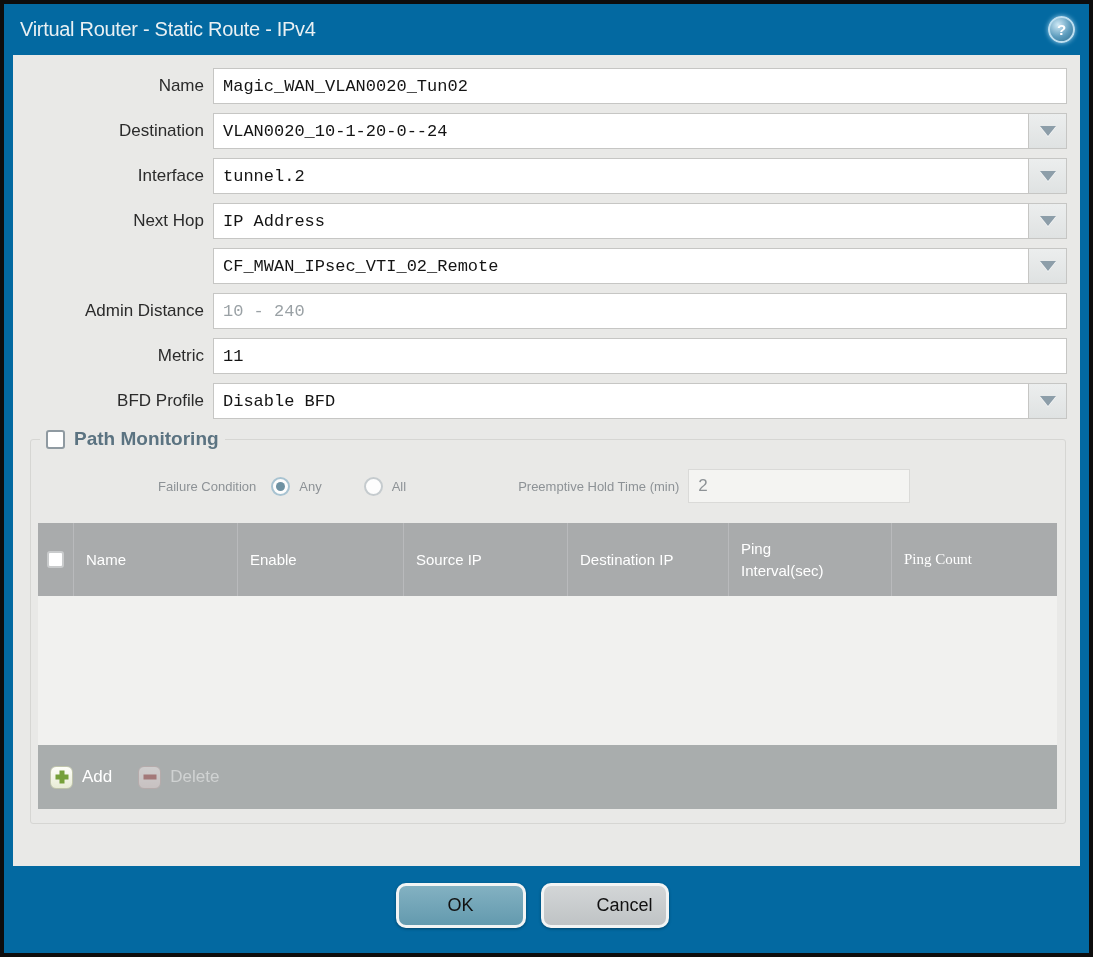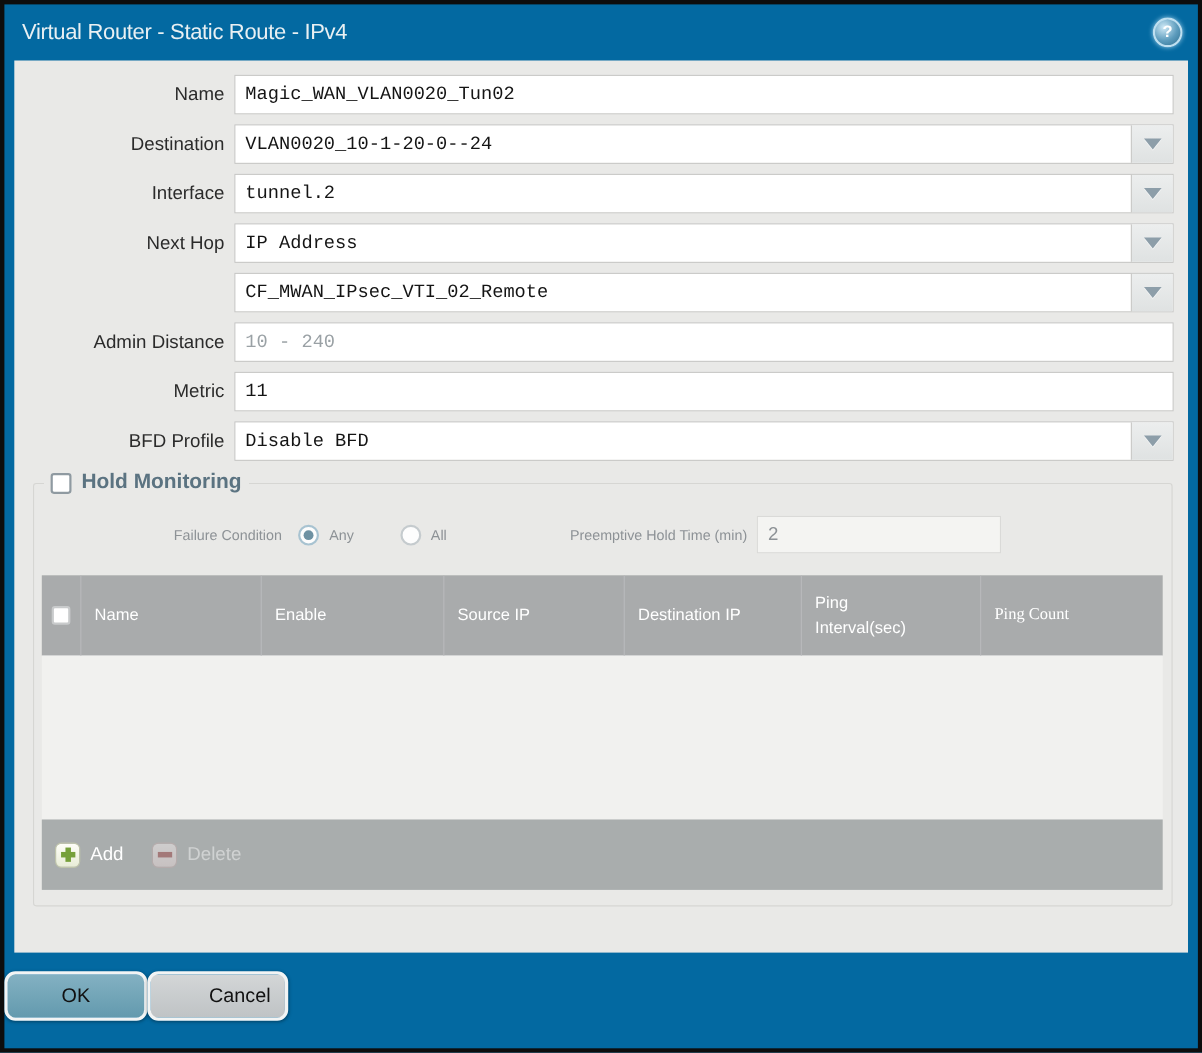--- a/index.html
+++ b/index.html
@@ -148,22 +148,22 @@
   .plus::before, .plus::after, .minus::before {
     content: ''; position: absolute; background: #76a03a;
     left: 50%; top: 50%; transform: translate(-50%,-50%);
   }
   .plus::before { width: 13px; height: 5px; }
   .plus::after  { width: 5px; height: 13px; }
   .minus::before { width: 13px; height: 5px; background: #9c3b3b; }
   .tool-btn + .tool-btn { margin-left: 26px; }
   
   .footer {
-    flex: 1; display: flex; justify-content: flex-start; align-items: flex-start;
-    padding: 17px 29px 0 0;
+    flex: 1; display: flex; justify-content: center; align-items: flex-start;
+    gap: 15px; padding: 17px 29px 0 0;
   }
   .btn {
     height: 45px; border-radius: 10px; border: 3px solid #f2f4f4;
     font-family: "Liberation Sans", sans-serif;
     font-size: 18px; color: #111; cursor: pointer;
     box-shadow: 0 1px 3px rgba(0,0,0,.35);
   }
   .btn-ok { width: 130px; background: linear-gradient(#83b1c2, #639aae); }
   .btn-cancel { width: 128px; background: linear-gradient(#d3d6d7, #bfc3c5); padding-left: 40px; }
 </style>
@@ -247,21 +247,21 @@
         <input value="Disable BFD" style="">
         <div class="ddbtn">
             <span class="tri"></span>
           </div>
       </div>
     </div>
 
     <fieldset class="pm">
       <legend class="pm-legend">
         <span class="checkbox"></span>
-        <span class="pm-title">Hold Monitoring</span>
+        <span class="pm-title">Path Monitoring</span>
       </legend>
 
       <div class="cond-row">
         <span class="dim-label lbl-failure">Failure Condition</span>
         <div class="radio-opt">
           <span class="radio selected"></span>
           <span class="dim-label">Any</span>
         </div>
         <div class="radio-opt">
           <span class="radio"></span>

